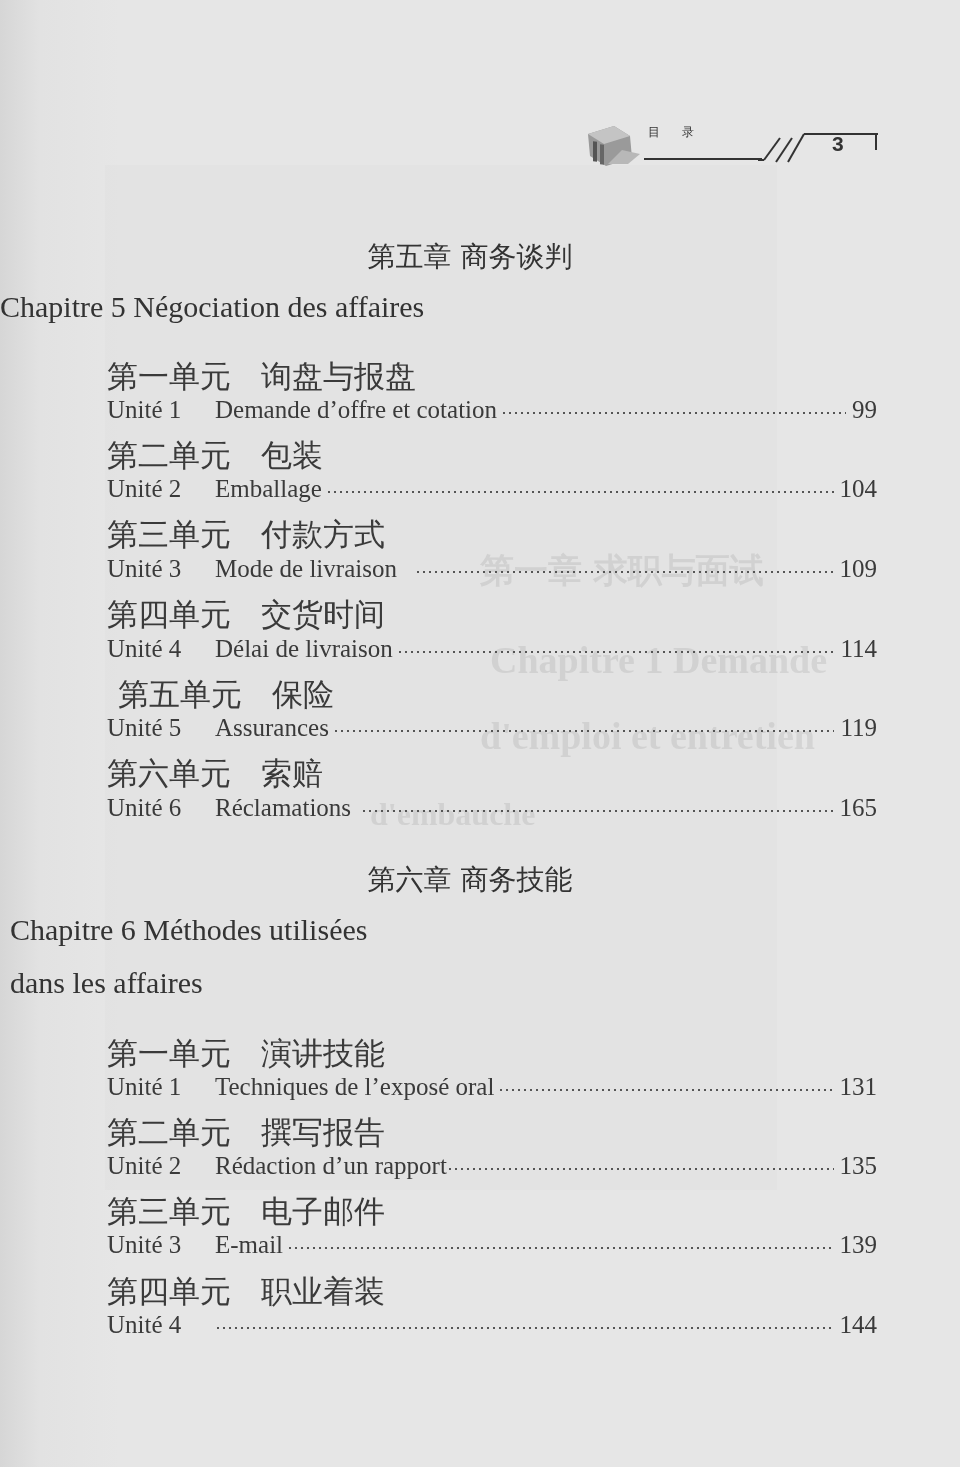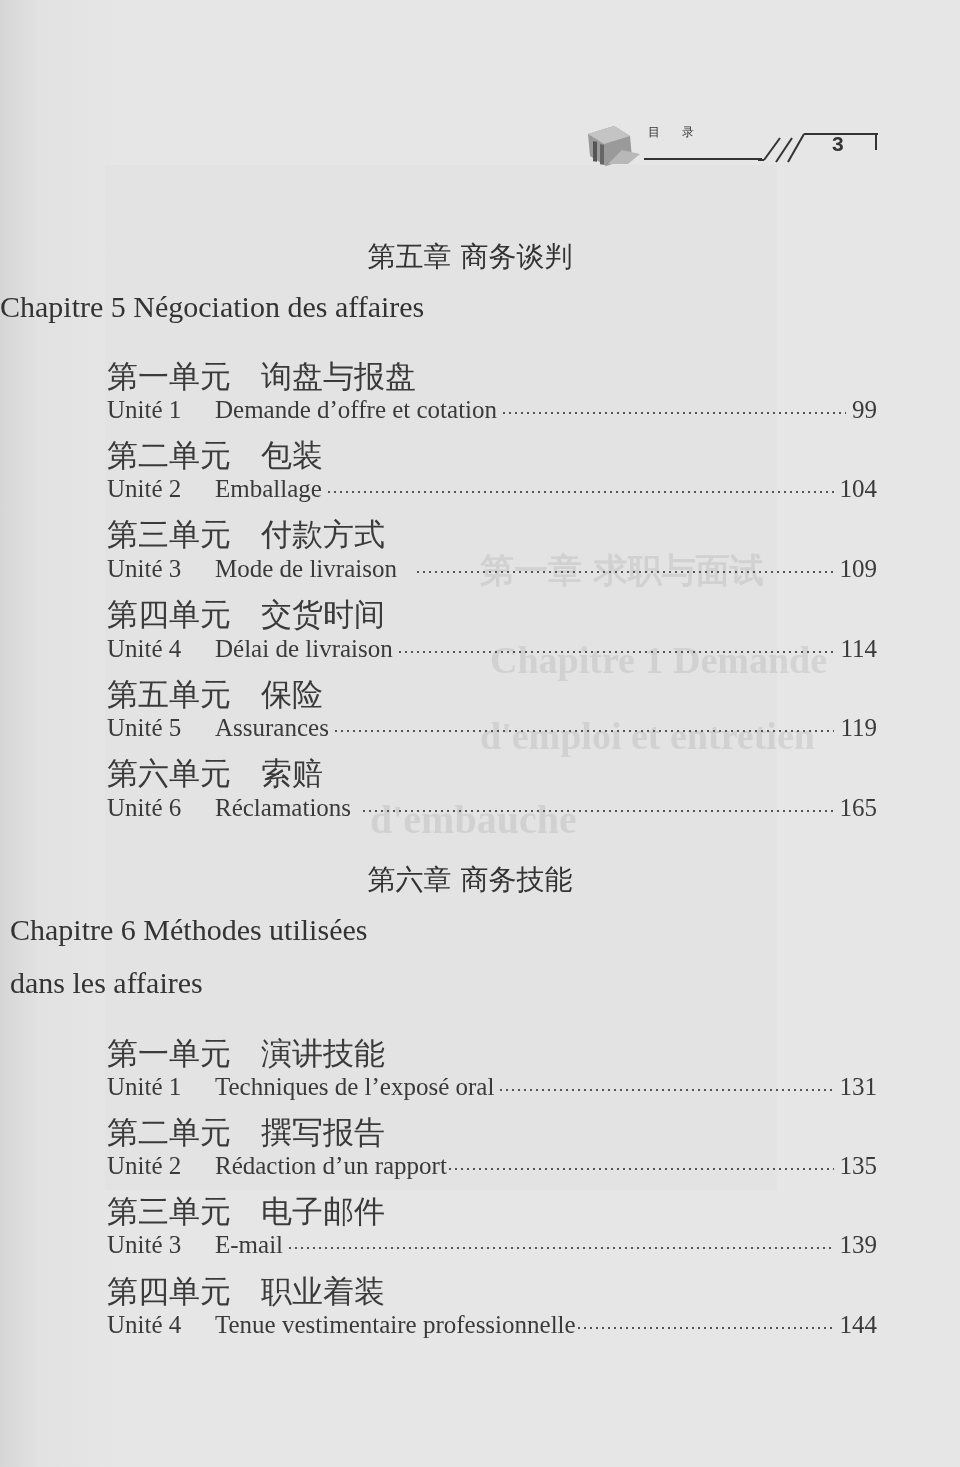--- a/index.html
+++ b/index.html
@@ -17,21 +17,21 @@
   .ghost-panel {
     position:absolute; left:105px; top:165px; width:672px; height:1025px;
     background:rgba(220,220,220,0.35);
   }
   .ghost {
     position:absolute; color:rgba(120,120,120,0.16); font-weight:bold; white-space:nowrap;
   }
   .ghost.cn { font-family:"DejaVu Sans", sans-serif; font-size:34px; left:480px; top:548px; }
   .ghost.l1 { font-size:38px; left:490px; top:638px; }
   .ghost.l2 { font-size:38px; left:480px; top:714px; }
-  .ghost.l3 { font-size:40px; left:370px; top:796px; }
+  .ghost.l3 { font-size:32px; left:370px; top:796px; }
 
   
   .hdr { position:absolute; left:582px; top:118px; width:300px; height:60px; }
   .hdr .book { position:absolute; left:2px; top:6px; width:58px; height:44px; }
   .hdr .title {
     position:absolute; left:66px; top:6px; font-family:"DejaVu Sans", sans-serif;
     font-size:12px; letter-spacing:22px; color:#333;
   }
   .hdr .uline { position:absolute; left:62px; top:40px; width:118px; height:2px; background:#333; }
   .hdr .pagenum {
@@ -128,21 +128,21 @@
     </div>
 
   <div class="unit-cn" style="top:594px;"><span>第四单元</span><span class="gap"></span><span>交货时间</span></div>
   <div class="row" style="top:635px;">
       <span class="ulabel">Unité 4</span>
       <span class="utitle">Délai de livraison</span>
       <span class="leader"></span>
       <span class="pg">114</span>
     </div>
 
-  <div class="unit-cn" style="top:674px;"><span>第五单元</span><span class="gap"></span><span>保险</span></div>
+  <div class="unit-cn" style="top:674px;margin-left:11px;"><span>第五单元</span><span class="gap"></span><span>保险</span></div>
   <div class="row" style="top:714px;">
       <span class="ulabel">Unité 5</span>
       <span class="utitle">Assurances</span>
       <span class="leader"></span>
       <span class="pg">119</span>
     </div>
 
   <div class="unit-cn" style="top:753px;"><span>第六单元</span><span class="gap"></span><span>索赔</span></div>
   <div class="row" style="top:794px;">
       <span class="ulabel">Unité 6</span>
@@ -175,18 +175,17 @@
   <div class="row" style="top:1231px;">
       <span class="ulabel">Unité 3</span>
       <span class="utitle">E-mail</span>
       <span class="leader"></span>
       <span class="pg">139</span>
     </div>
 
   <div class="unit-cn" style="top:1271px;"><span>第四单元</span><span class="gap"></span><span>职业着装</span></div>
   <div class="row" style="top:1311px;">
       <span class="ulabel">Unité 4</span>
-      <span class="utitle">Tenue vestimentaire professionnelle</span>
       <span class="leader" style="margin-left:0;"></span>
       <span class="pg">144</span>
     </div>
 
 </div>
 
 </body></html>

